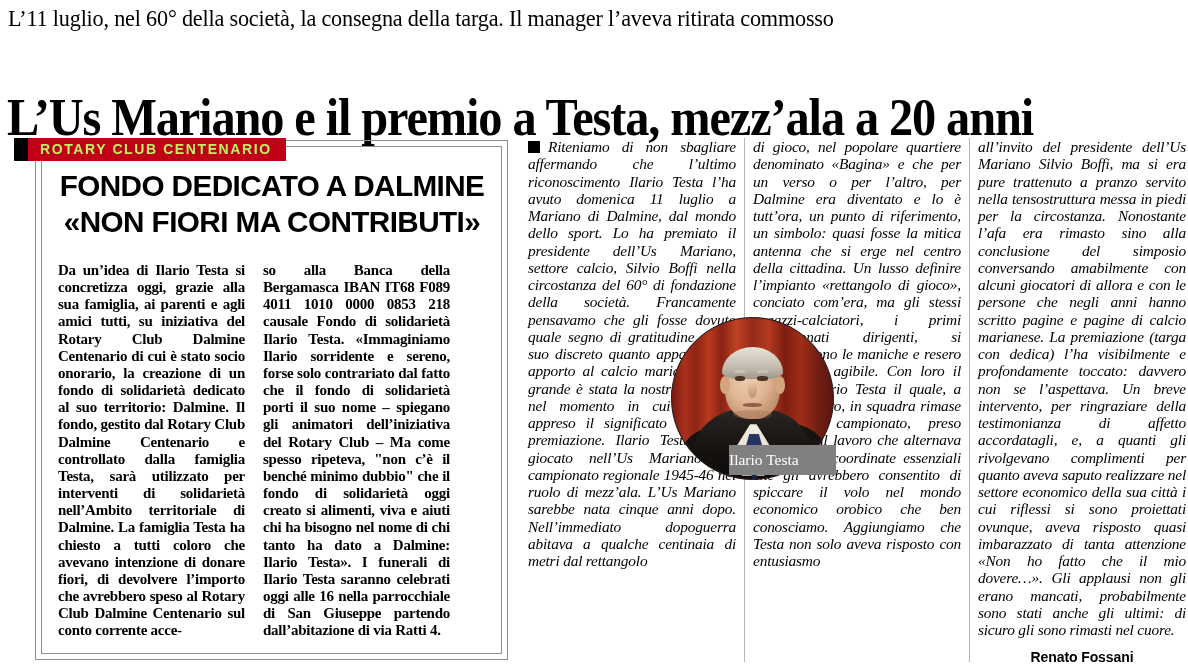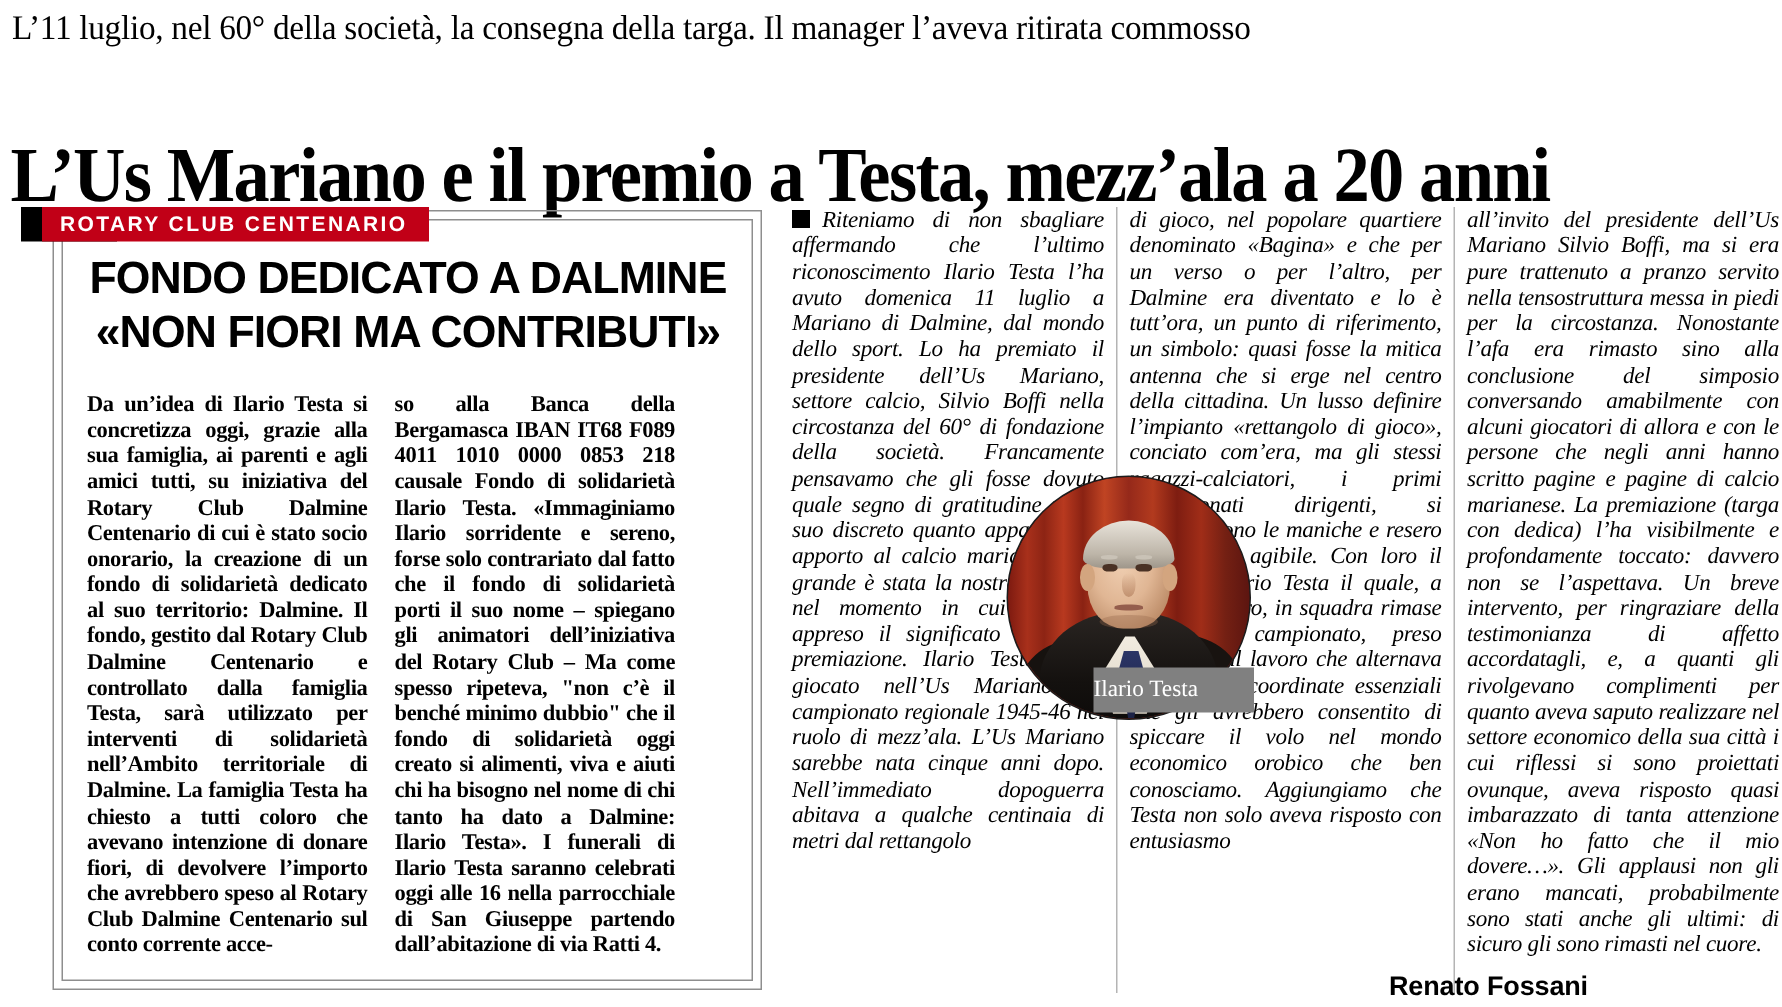--- a/index.html
+++ b/index.html
@@ -79,21 +79,21 @@
     width: 64px;
     height: 23px;
     background: #000000;
   }
   .badge-red {
     position: absolute;
     left: 28px;
     top: 138px;
     height: 23px;
     background: #c10017;
-    color: #ffffff;
+    color: #bef264;
     font-family: "Liberation Sans", sans-serif;
     font-weight: bold;
     font-size: 14px;
     letter-spacing: 1.6px;
     line-height: 23px;
     padding: 0 14px 0 12px;
     box-sizing: border-box;
     white-space: nowrap;
   }
 
@@ -306,27 +306,27 @@
     color: #ffffff;
     font-family: "Liberation Serif", serif;
     font-size: 15.5px;
     line-height: 30px;
     white-space: nowrap;
   }
 
   
   .byline {
     position: absolute;
-    left: 926px;
+    left: 978px;
     top: 648px;
     width: 208px;
-    text-align: left;
+    text-align: center;
     font-family: "Liberation Sans", sans-serif;
     font-weight: bold;
-    font-size: 18px;
+    font-size: 14px;
     line-height: 18px;
     letter-spacing: -0.1px;
   }
 </style>
 </head>
 <body>
 
 <div id="page">
 
   <div class="kicker">L’11 luglio, nel 60° della società, la consegna della targa. Il manager l’aveva ritirata commosso</div>

